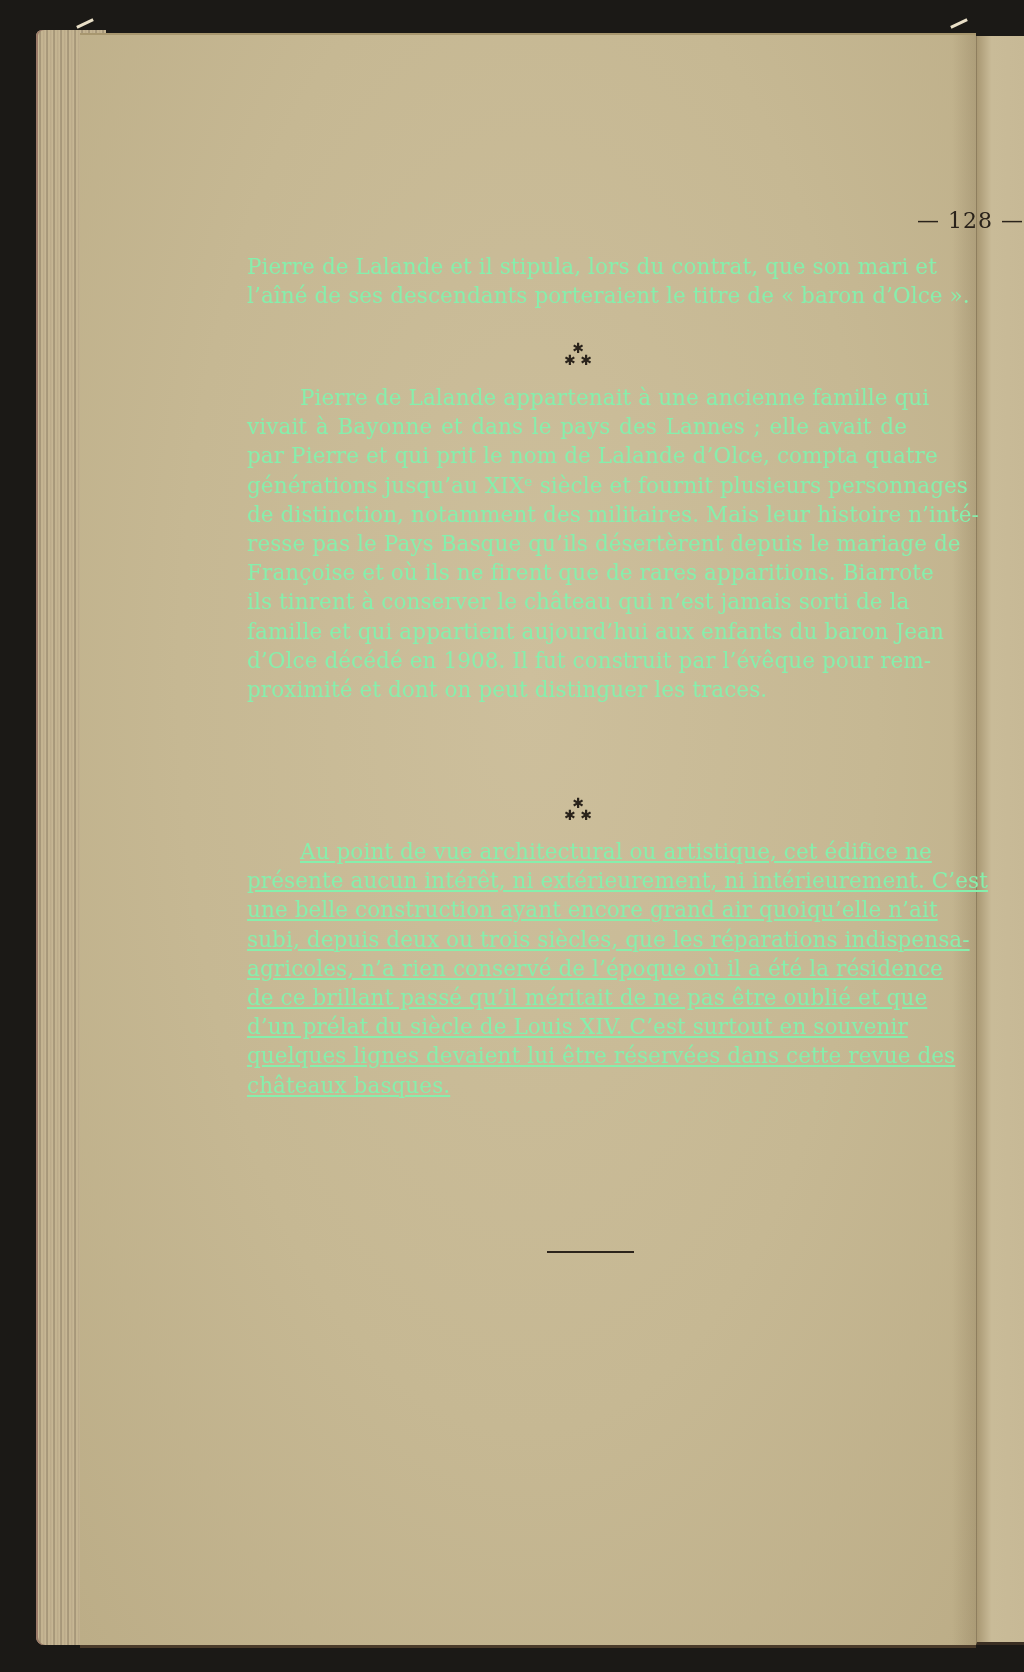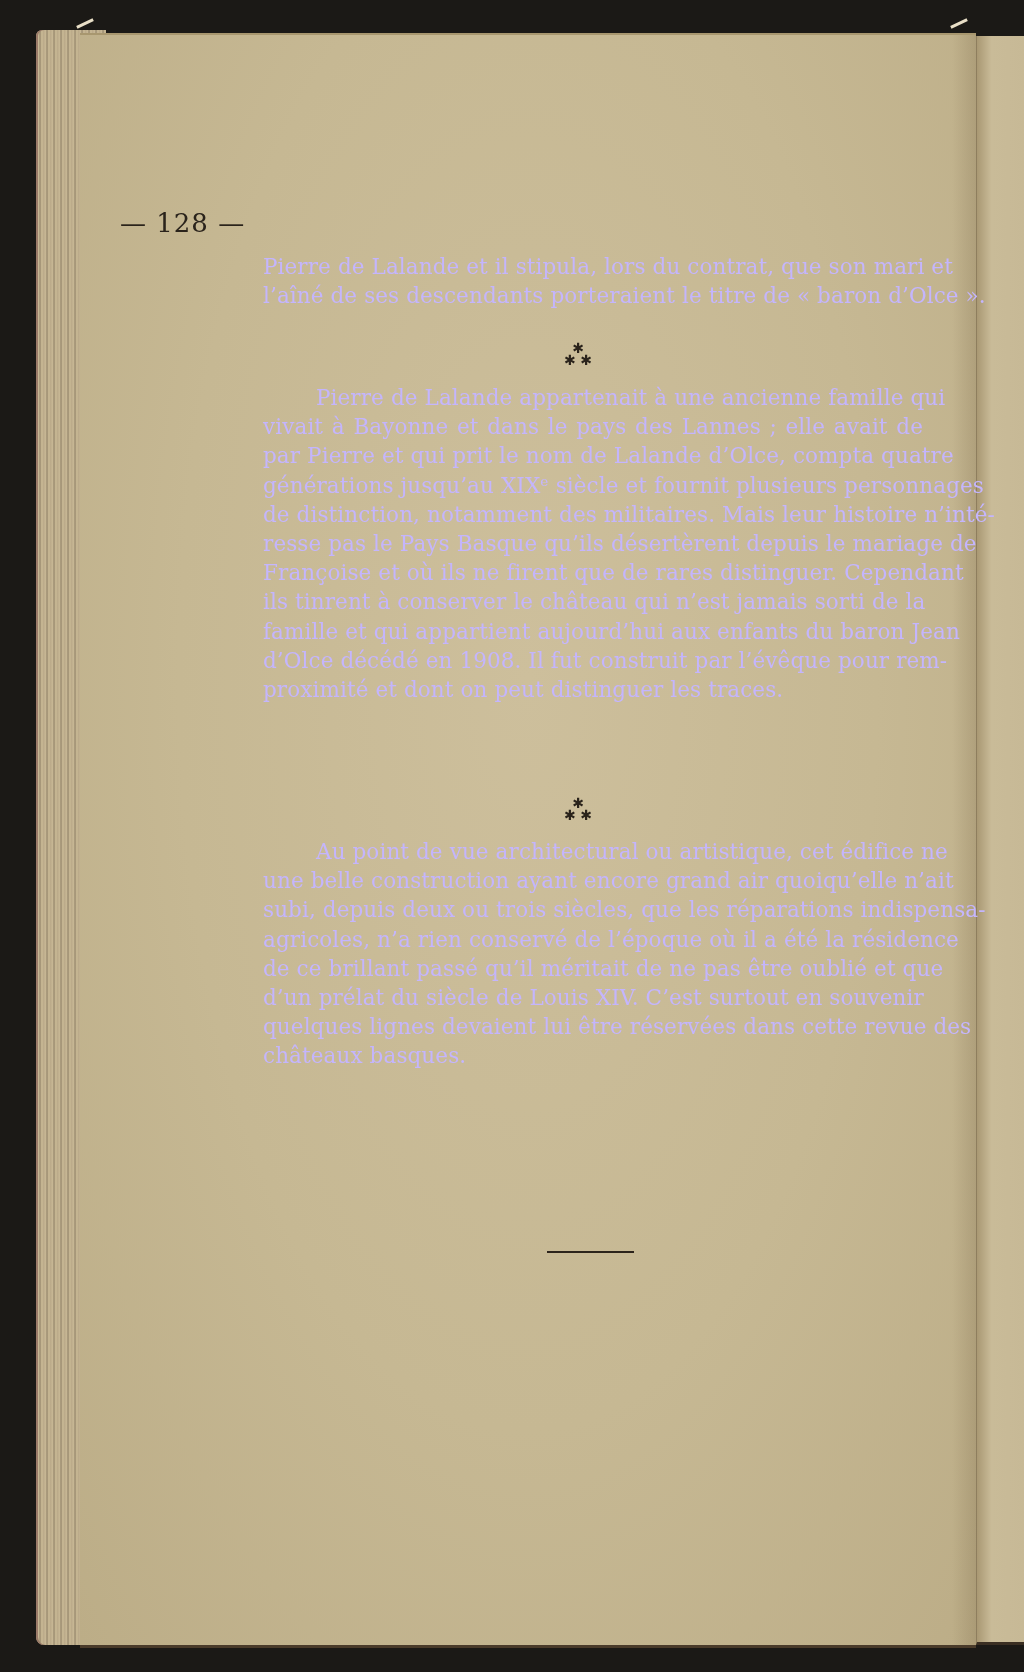--- a/index.html
+++ b/index.html
@@ -28,32 +28,32 @@
     content:""; position:absolute; right:0; top:0; width:24px; height:100%;
     background:linear-gradient(90deg, rgba(0,0,0,0) 0%, rgba(90,70,40,0.18) 100%);
   }
   .next-page {
     position:absolute; left:976px; top:36px; width:48px; height:1606px;
     background:linear-gradient(90deg,#a99873 0%,#c9bb98 30%,#c7b996 100%);
     border-left:1px solid #8e7e5e;
     border-bottom:3px solid #3a2e22;
   }
   .text {
-    position:absolute; left:263px; width:660px;
-    color:#c4b5fd;
+    position:absolute; left:247px; width:660px;
+    color:#86efac;
     font-size:21.5px;
     line-height:29.2px;
     letter-spacing:0.1px;
   }
   .line { display:block; text-align:justify; text-align-last:justify; white-space:nowrap; height:29.2px; }
   .line.last { text-align-last:left; }
   .line.indent { padding-left:53px; }
   .pageno {
-    position:absolute; top:208px; left:0; width:100%; text-align:left;
-    font-size:26px; color:#2a231b; letter-spacing:1px;
+    position:absolute; top:208px; left:0; width:100%; text-align:right;
+    font-size:22px; color:#2a231b; letter-spacing:1px;
     padding-left:120px; box-sizing:border-box;
   }
   .asterism {
     position:absolute; left:548px; width:60px; text-align:center;
     color:#2a231b; font-family:"DejaVu Sans", sans-serif;
     font-size:14px; line-height:12px;
   }
   .rule {
     position:absolute; left:547px; top:1251px; width:87px; height:2px; background:#2c241b;
   }
@@ -79,34 +79,35 @@
   <div>✱ ✱</div>
 </div>
 
 <div class="text" style="top:383px;">
   <span class="line indent">Pierre de Lalande appartenait à une ancienne famille qui</span>
   <span class="line">vivait à Bayonne et dans le pays des Lannes ; elle avait de</span>
   <span class="line">par Pierre et qui prit le nom de Lalande d’Olce, compta quatre</span>
   <span class="line">générations jusqu’au XIXᵉ siècle et fournit plusieurs personnages</span>
   <span class="line">de distinction, notamment des militaires. Mais leur histoire n’inté-</span>
   <span class="line">resse pas le Pays Basque qu’ils désertèrent depuis le mariage de</span>
-  <span class="line">Françoise et où ils ne firent que de rares distinguer. Cependant</span>
+  <span class="line">Françoise et où ils ne firent que de rares apparitions. Biarrote</span>
   <span class="line">ils tinrent à conserver le château qui n’est jamais sorti de la</span>
   <span class="line">famille et qui appartient aujourd’hui aux enfants du baron Jean</span>
   <span class="line">d’Olce décédé en 1908. Il fut construit par l’évêque pour rem-</span>
   <span class="line last">proximité et dont on peut distinguer les traces.</span>
 </div>
 
 <div class="asterism" style="top:797px;">
   <div>✱</div>
   <div>✱ ✱</div>
 </div>
 
-<div class="text" style="top:837px;">
+<div class="text" style="top:837px;text-decoration:underline;">
   <span class="line indent">Au point de vue architectural ou artistique, cet édifice ne</span>
+  <span class="line">présente aucun intérêt, ni extérieurement, ni intérieurement. C’est</span>
   <span class="line">une belle construction ayant encore grand air quoiqu’elle n’ait</span>
   <span class="line">subi, depuis deux ou trois siècles, que les réparations indispensa-</span>
   <span class="line">agricoles, n’a rien conservé de l’époque où il a été la résidence</span>
   <span class="line">de ce brillant passé qu’il méritait de ne pas être oublié et que</span>
   <span class="line">d’un prélat du siècle de Louis XIV. C’est surtout en souvenir</span>
   <span class="line">quelques lignes devaient lui être réservées dans cette revue des</span>
   <span class="line last">châteaux basques.</span>
 </div>
 
 <div class="rule"></div>

